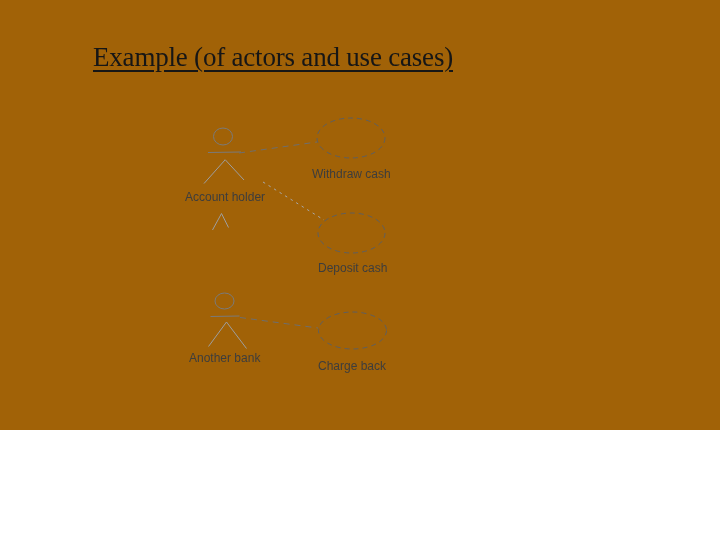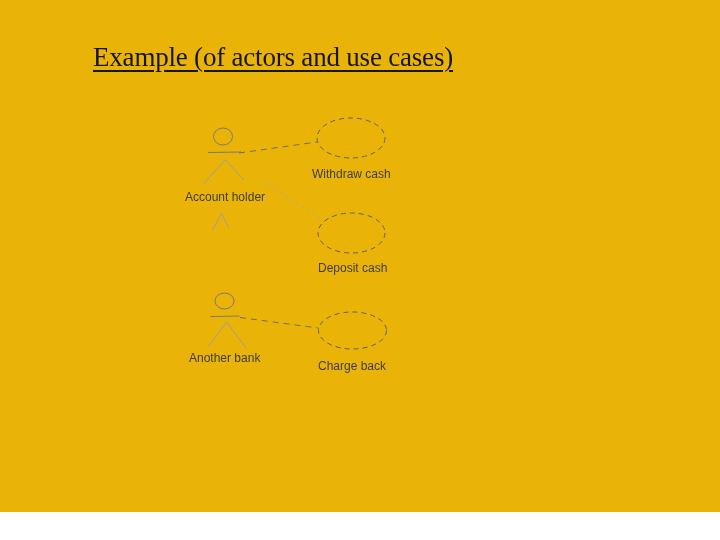--- a/index.html
+++ b/index.html
@@ -3,22 +3,22 @@
 <meta charset="utf-8">
 <style>
   html, body {
     margin: 0;
     padding: 0;
     background: #ffffff;
   }
   .slide {
     position: relative;
     width: 720px;
-    height: 512px;
-    background: #eab308;
+    height: 430px;
+    background: #a16207;
     overflow: hidden;
     font-family: "Liberation Sans", sans-serif;
   }
   .slide-title {
     position: absolute;
     left: 93px;
     top: 42px;
     font-family: "Liberation Serif", serif;
     font-size: 27px;
     letter-spacing: -0.2px;

